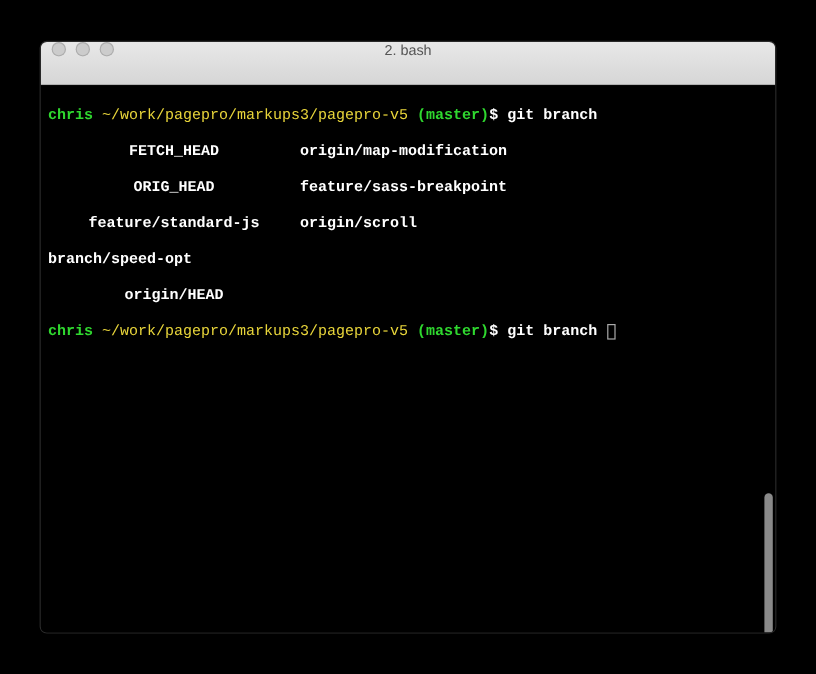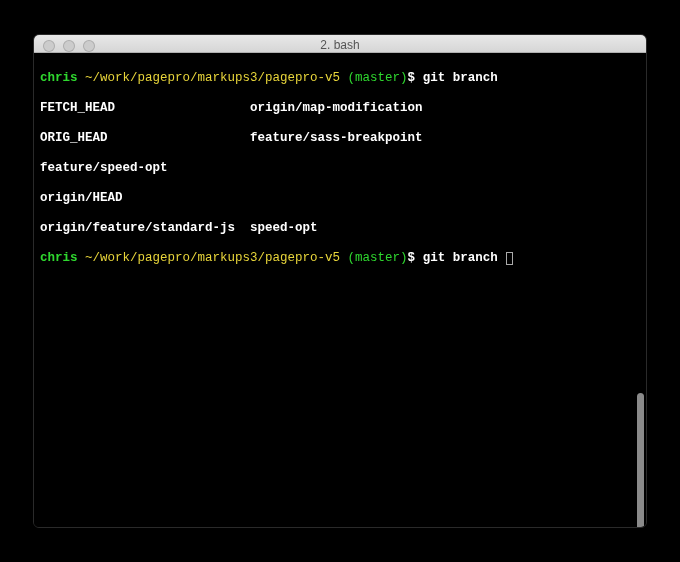--- a/index.html
+++ b/index.html
@@ -18,25 +18,25 @@
       background: #000;
       border-radius: 6px;
       overflow: hidden;
       box-shadow: 0 8px 30px rgba(0,0,0,0.5);
       border: 1px solid #2a2a2a;
       display: flex;
       flex-direction: column;
       position: relative;
     }
     .titlebar {
-      height: 18px;
+      height: 36px;
       background: linear-gradient(#e8e8e8, #d6d6d6);
       border-bottom: 1px solid #b0b0b0;
       display: flex;
-      align-items: flex-end;
+      align-items: flex-start;
       position: relative;
       flex-shrink: 0;
     }
     .traffic-lights {
       display: flex;
       gap: 8px;
       padding-left: 9px;
       position: absolute;
       left: 0;
     }
@@ -60,25 +60,25 @@
       color: #fff;
       font-size: 12.5px;
       line-height: 15px;
       padding: 3px 6px;
       white-space: pre;
       overflow: hidden;
       position: relative;
     }
     .user { color: #2fd82f; font-weight: bold; margin-top: 22px; }
     .path { color: #e8d53a; font-weight: normal; }
-    .branch { color: #2fd82f; font-weight: normal; margin-top: 31px; }
+    .branch { color: #2fd82f; font-weight: bold; margin-top: 31px; }
     .cmd { color: #fff; font-weight: bold; }
     .out { color: #fff; font-weight: bold; }
     .row { display: flex; }
-    .col1 { width: 210px; }
+    .col1 { width: 210px; text-align: center; }
     .col2 { }
     .cursor {
       display: inline-block;
       width: 7px;
       height: 13px;
       border: 1px solid #aaa;
       vertical-align: text-bottom;
       margin-left: 1px;
     }
     .scrollbar {
@@ -100,19 +100,19 @@
       <div class="light"></div>
       <div class="light"></div>
       <div class="light"></div>
     </div>
     <div class="title">2. bash</div>
   </div>
   <div class="terminal-body">
 <div><span class="user">chris</span> <span class="path">~/work/pagepro/markups3/pagepro-v5</span> <span class="branch">(master)</span><span class="cmd">$</span> <span class="cmd">git branch</span></div>
 <div class="row out"><span class="col1">FETCH_HEAD</span><span class="col2">origin/map-modification</span></div>
 <div class="row out"><span class="col1">ORIG_HEAD</span><span class="col2">feature/sass-breakpoint</span></div>
-<div class="row out"><span class="col2">feature/speed-opt</span></div>
+<div class="row out"><span class="col1">feature/standard-js</span><span class="col2">origin/scroll</span></div>
+<div class="row out"><span class="col2">branch/speed-opt</span></div>
 <div class="row out"><span class="col1">origin/HEAD</span></div>
-<div class="row out"><span class="col1">origin/feature/standard-js</span><span class="col2">speed-opt</span></div>
 <div><span class="user">chris</span> <span class="path">~/work/pagepro/markups3/pagepro-v5</span> <span class="branch">(master)</span><span class="cmd">$</span> <span class="cmd">git branch </span><span class="cursor"></span></div>
     <div class="scrollbar"></div>
   </div>
 </div>
 
 </body></html>

